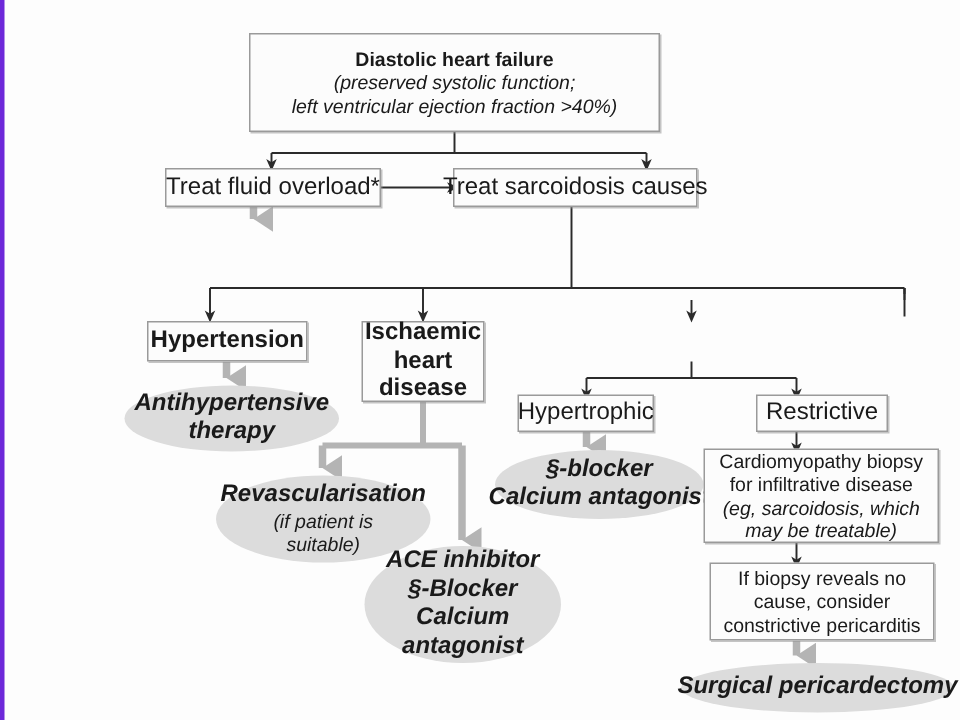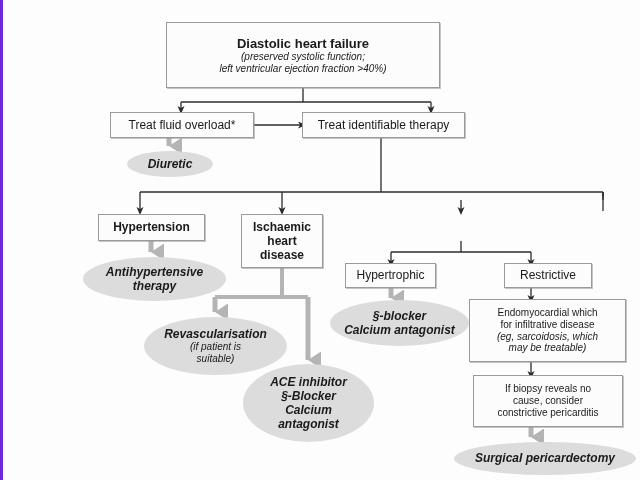--- a/index.html
+++ b/index.html
@@ -41,22 +41,22 @@
   .ellipsenode {
     background: #dcdcdc;
     border-radius: 50%;
     border: none;
   }
   .ln { display: block; line-height: 1.18; white-space: nowrap; }
   .b  { font-weight: bold; }
   .i  { font-style: italic; }
   .bi { font-weight: bold; font-style: italic; }
   .t13 { font-size: 13px; }
-  .t12 { font-size: 12px; }
-  .t11 { font-size: 10px; }
+  .t12 { font-size: 16px; }
+  .t11 { font-size: 13px; }
 </style>
 </head>
 <body>
 
 <div id="canvas">
 
   <svg id="wires" viewBox="0 0 640 480">
     <defs>
       <marker id="ab" markerWidth="9" markerHeight="9" refX="4.5" refY="4" orient="auto" markerUnits="userSpaceOnUse">
         <path d="M0.5,0.5 L8.5,4 L0.5,7.5 L2.6,4 Z" fill="#2b2b2b"></path>
@@ -131,26 +131,23 @@
     <span class="ln b t13">Diastolic heart failure</span>
     <span class="ln i t11">(preserved systolic function;</span>
     <span class="ln i t11">left ventricular ejection fraction &gt;40%)</span>
   </div>
 
   <div class="node boxnode" style="left:107px; top:112px; width:144px; height:26px;">
     <span class="ln t12">Treat fluid overload*</span>
   </div>
 
   <div class="node boxnode" style="left:299px; top:112px; width:163px; height:26px;">
-    <span class="ln t12">Treat identifiable therapy</span>
-  </div>
-
-  <div class="node ellipsenode" style="left:124px; top:151px; width:86px; height:26px;">
-    <span class="ln bi t12">Diuretic</span>
-  </div>
+    <span class="ln t12">Treat sarcoidosis causes</span>
+  </div>
+
 
   <div class="node boxnode" style="left:95px; top:214px; width:107px; height:27px;">
     <span class="ln b t12">Hypertension</span>
   </div>
 
   <div class="node boxnode" style="left:238px; top:214px; width:82px; height:54px;">
     <span class="ln b t12">Ischaemic</span>
     <span class="ln b t12">heart</span>
     <span class="ln b t12">disease</span>
   </div>
@@ -174,21 +171,21 @@
     <span class="ln i t11">(if patient is</span>
     <span class="ln i t11">suitable)</span>
   </div>
 
   <div class="node ellipsenode" style="left:327px; top:300px; width:139px; height:46px;">
     <span class="ln bi t12">§-blocker</span>
     <span class="ln bi t12">Calcium antagonist</span>
   </div>
 
   <div class="node boxnode" style="left:466px; top:299px; width:157px; height:63px;">
-    <span class="ln t11">Endomyocardial which</span>
+    <span class="ln t11">Cardiomyopathy biopsy</span>
     <span class="ln t11">for infiltrative disease</span>
     <span class="ln i t11">(eg, sarcoidosis, which</span>
     <span class="ln i t11">may be treatable)</span>
   </div>
 
   <div class="node ellipsenode" style="left:240px; top:364px; width:131px; height:78px;">
     <span class="ln bi t12">ACE inhibitor</span>
     <span class="ln bi t12">§-Blocker</span>
     <span class="ln bi t12">Calcium</span>
     <span class="ln bi t12">antagonist</span>

